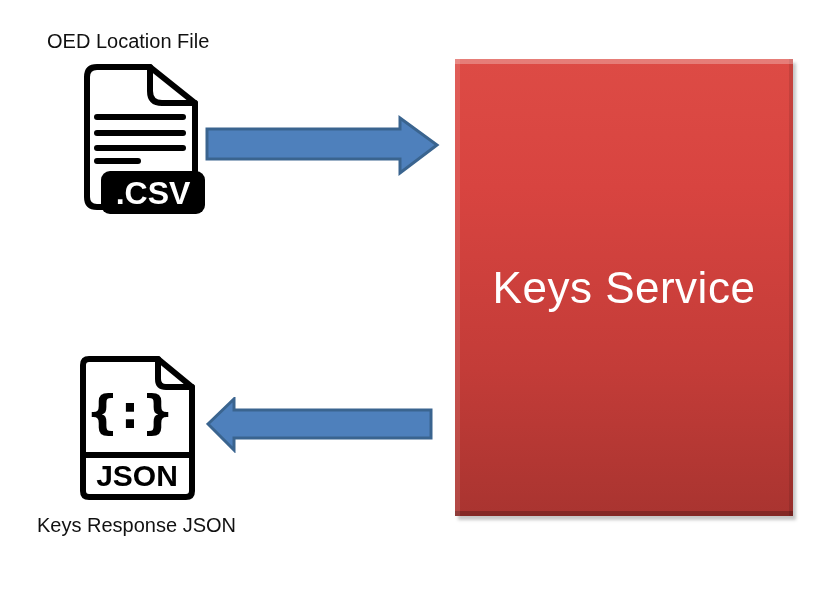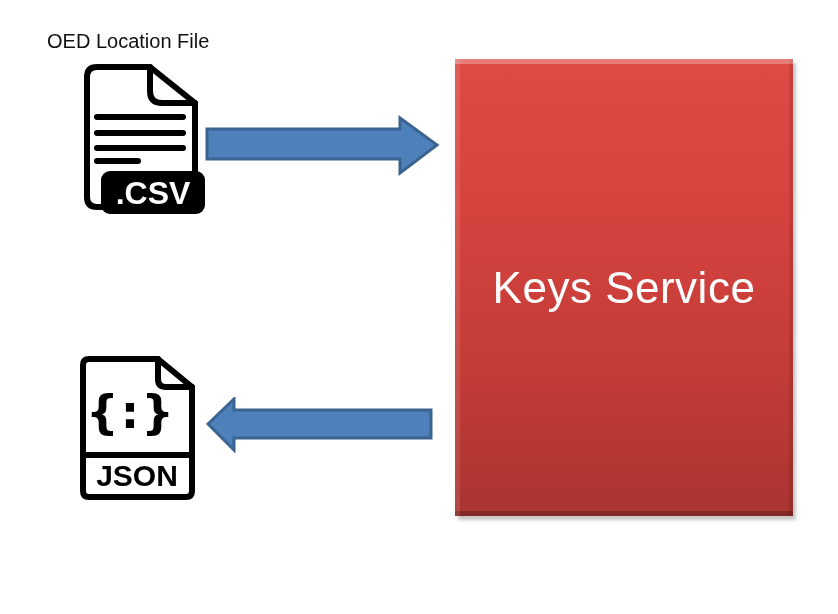--- a/index.html
+++ b/index.html
@@ -91,14 +91,15 @@
   <svg class="icon-svg json-icon-svg" width="116" height="144" viewBox="0 0 116 144">
     <g>
       <path class="doc-stroke" stroke-width="6" d="M 9 3 H 78 L 112 31 V 135 Q 112 141 106 141 H 9 Q 3 141 3 135 V 9 Q 3 3 9 3 Z"></path>
       <path class="doc-line" stroke-width="6" d="M 78 3 V 23 Q 78 31 86 31 H 112"></path>
       <path class="doc-line" stroke-width="6" d="M 3 99 H 112"></path>
     </g>
     <text x="51" y="72" text-anchor="middle" font-family="DejaVu Sans, sans-serif" font-size="46" font-weight="bold" fill="#000000" letter-spacing="2">{:}</text>
     <text x="57" y="130" text-anchor="middle" font-family="Liberation Sans, sans-serif" font-size="30" font-weight="bold" fill="#000000">JSON</text>
   </svg>
 
+  <div class="flow-label output-label">Keys Response JSON</div>
 
 </div>
 
 </body></html>

